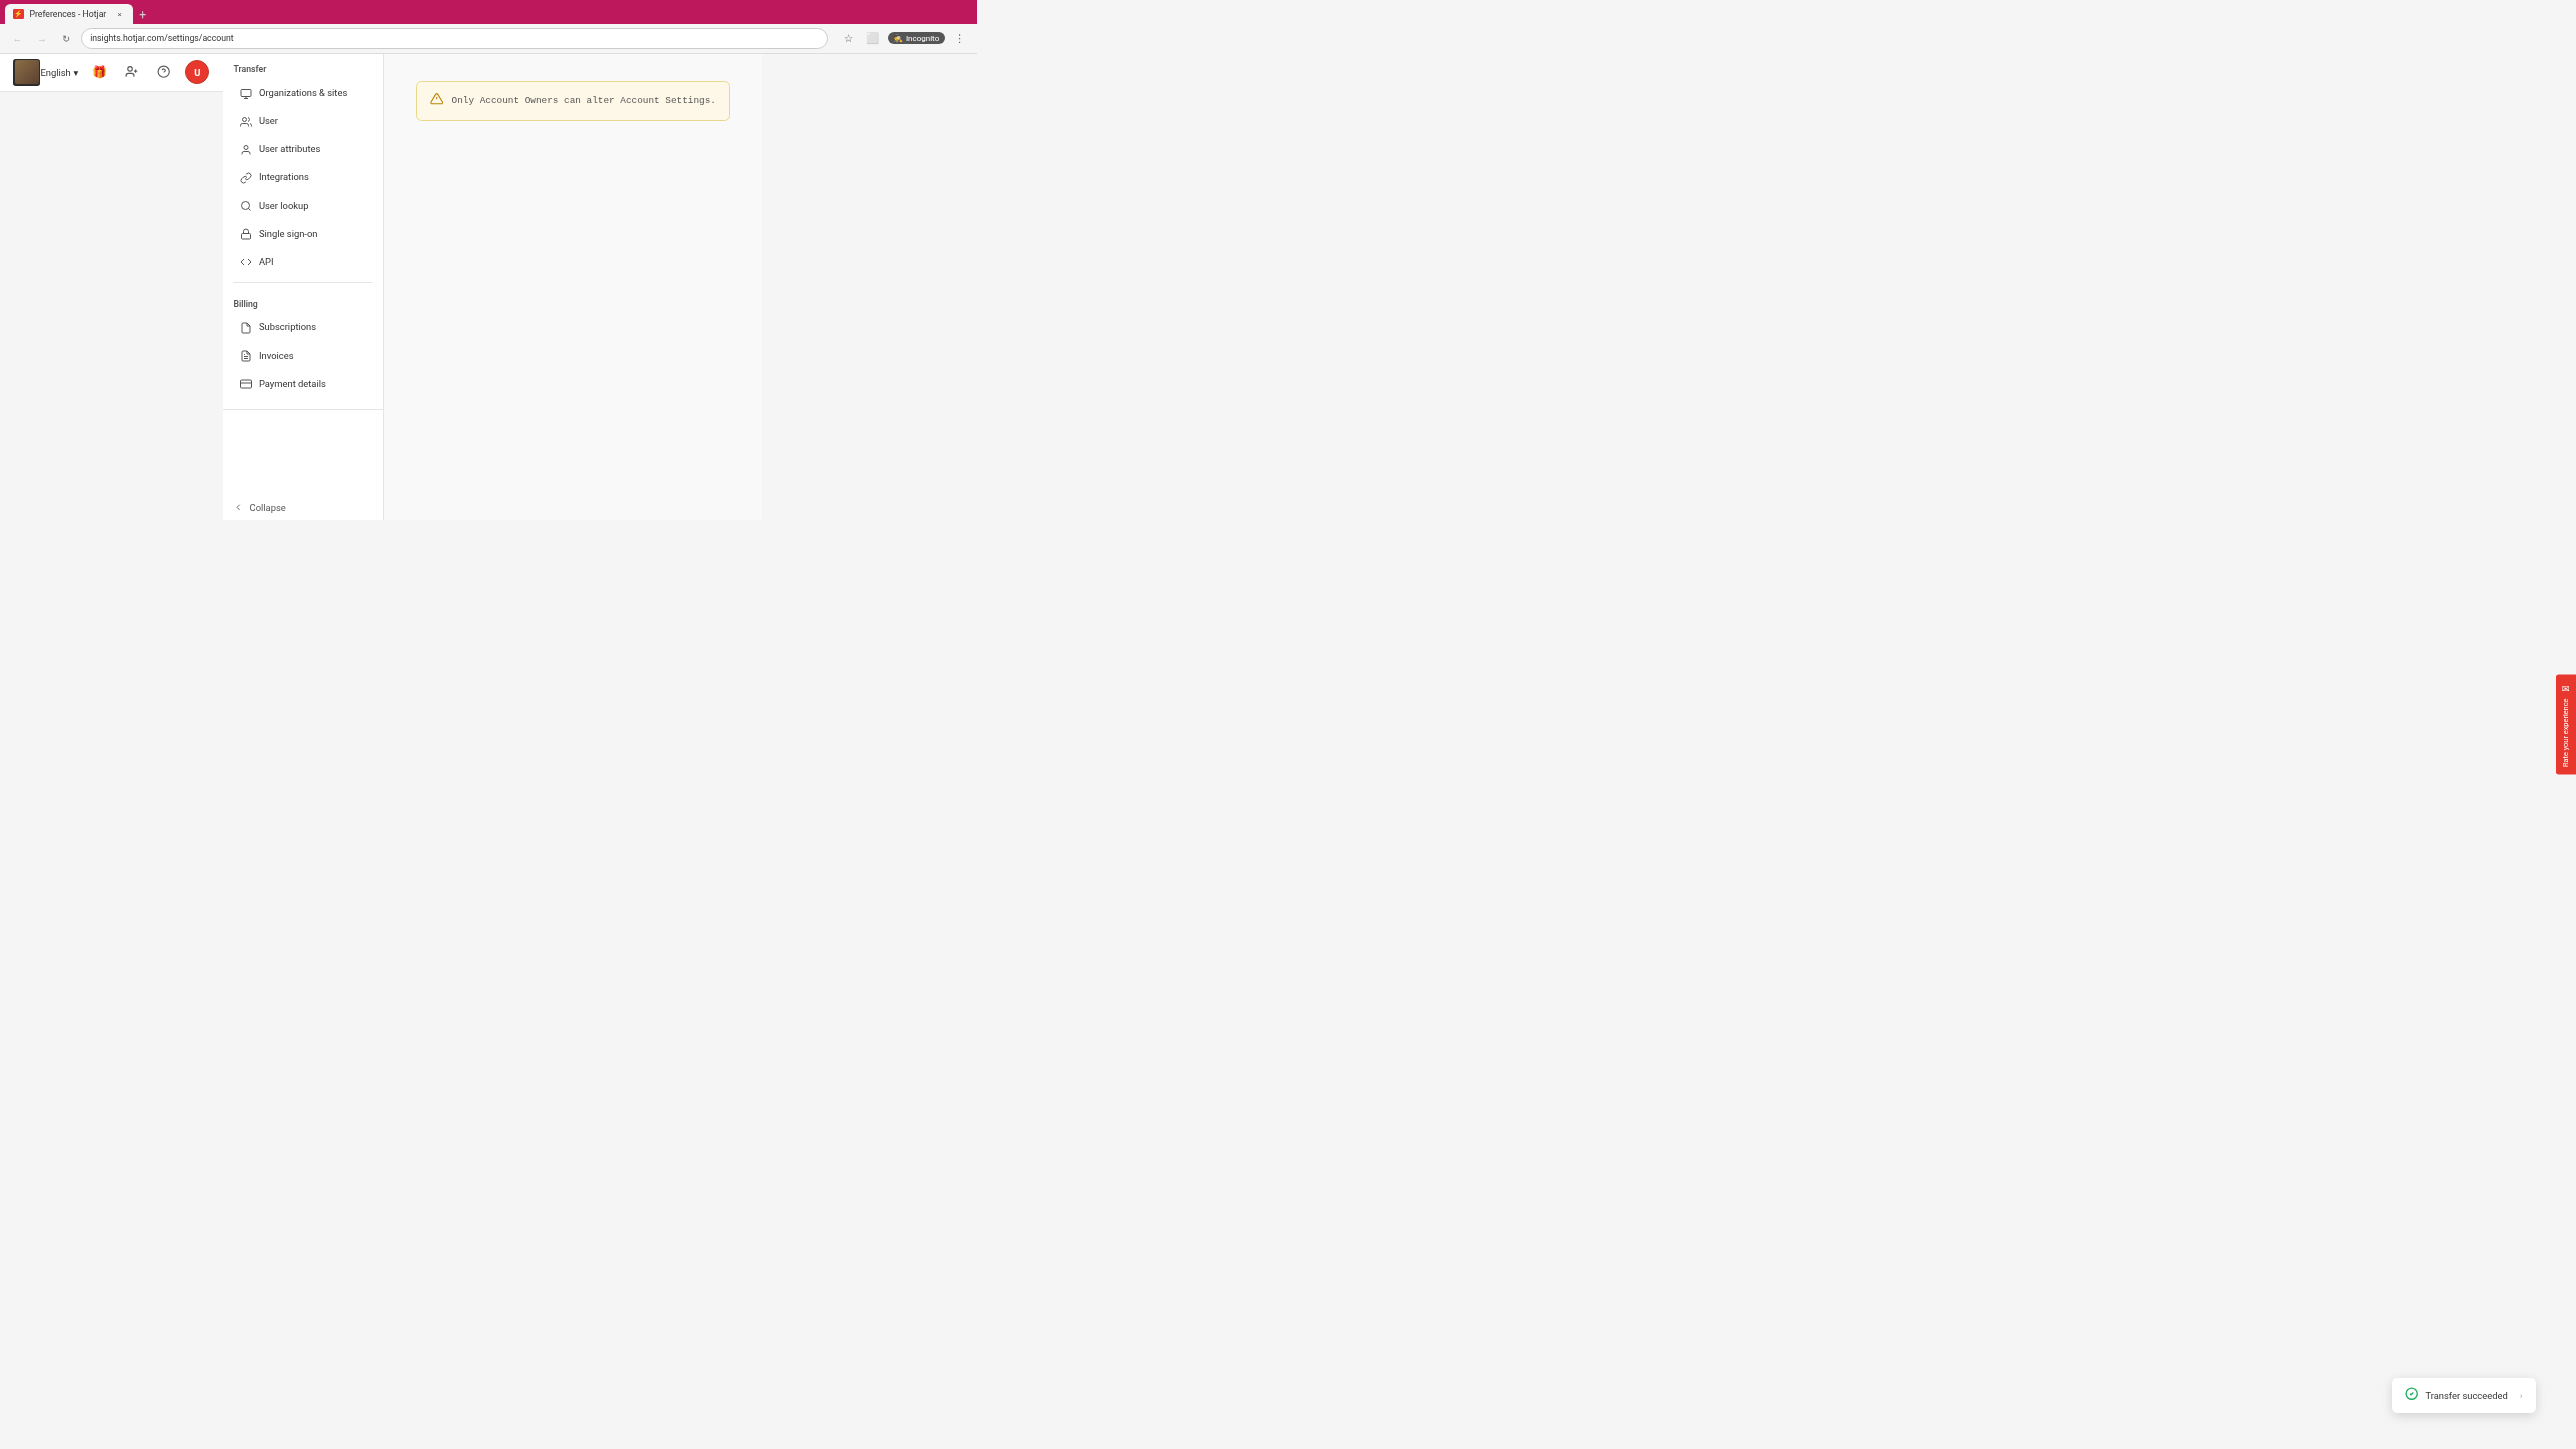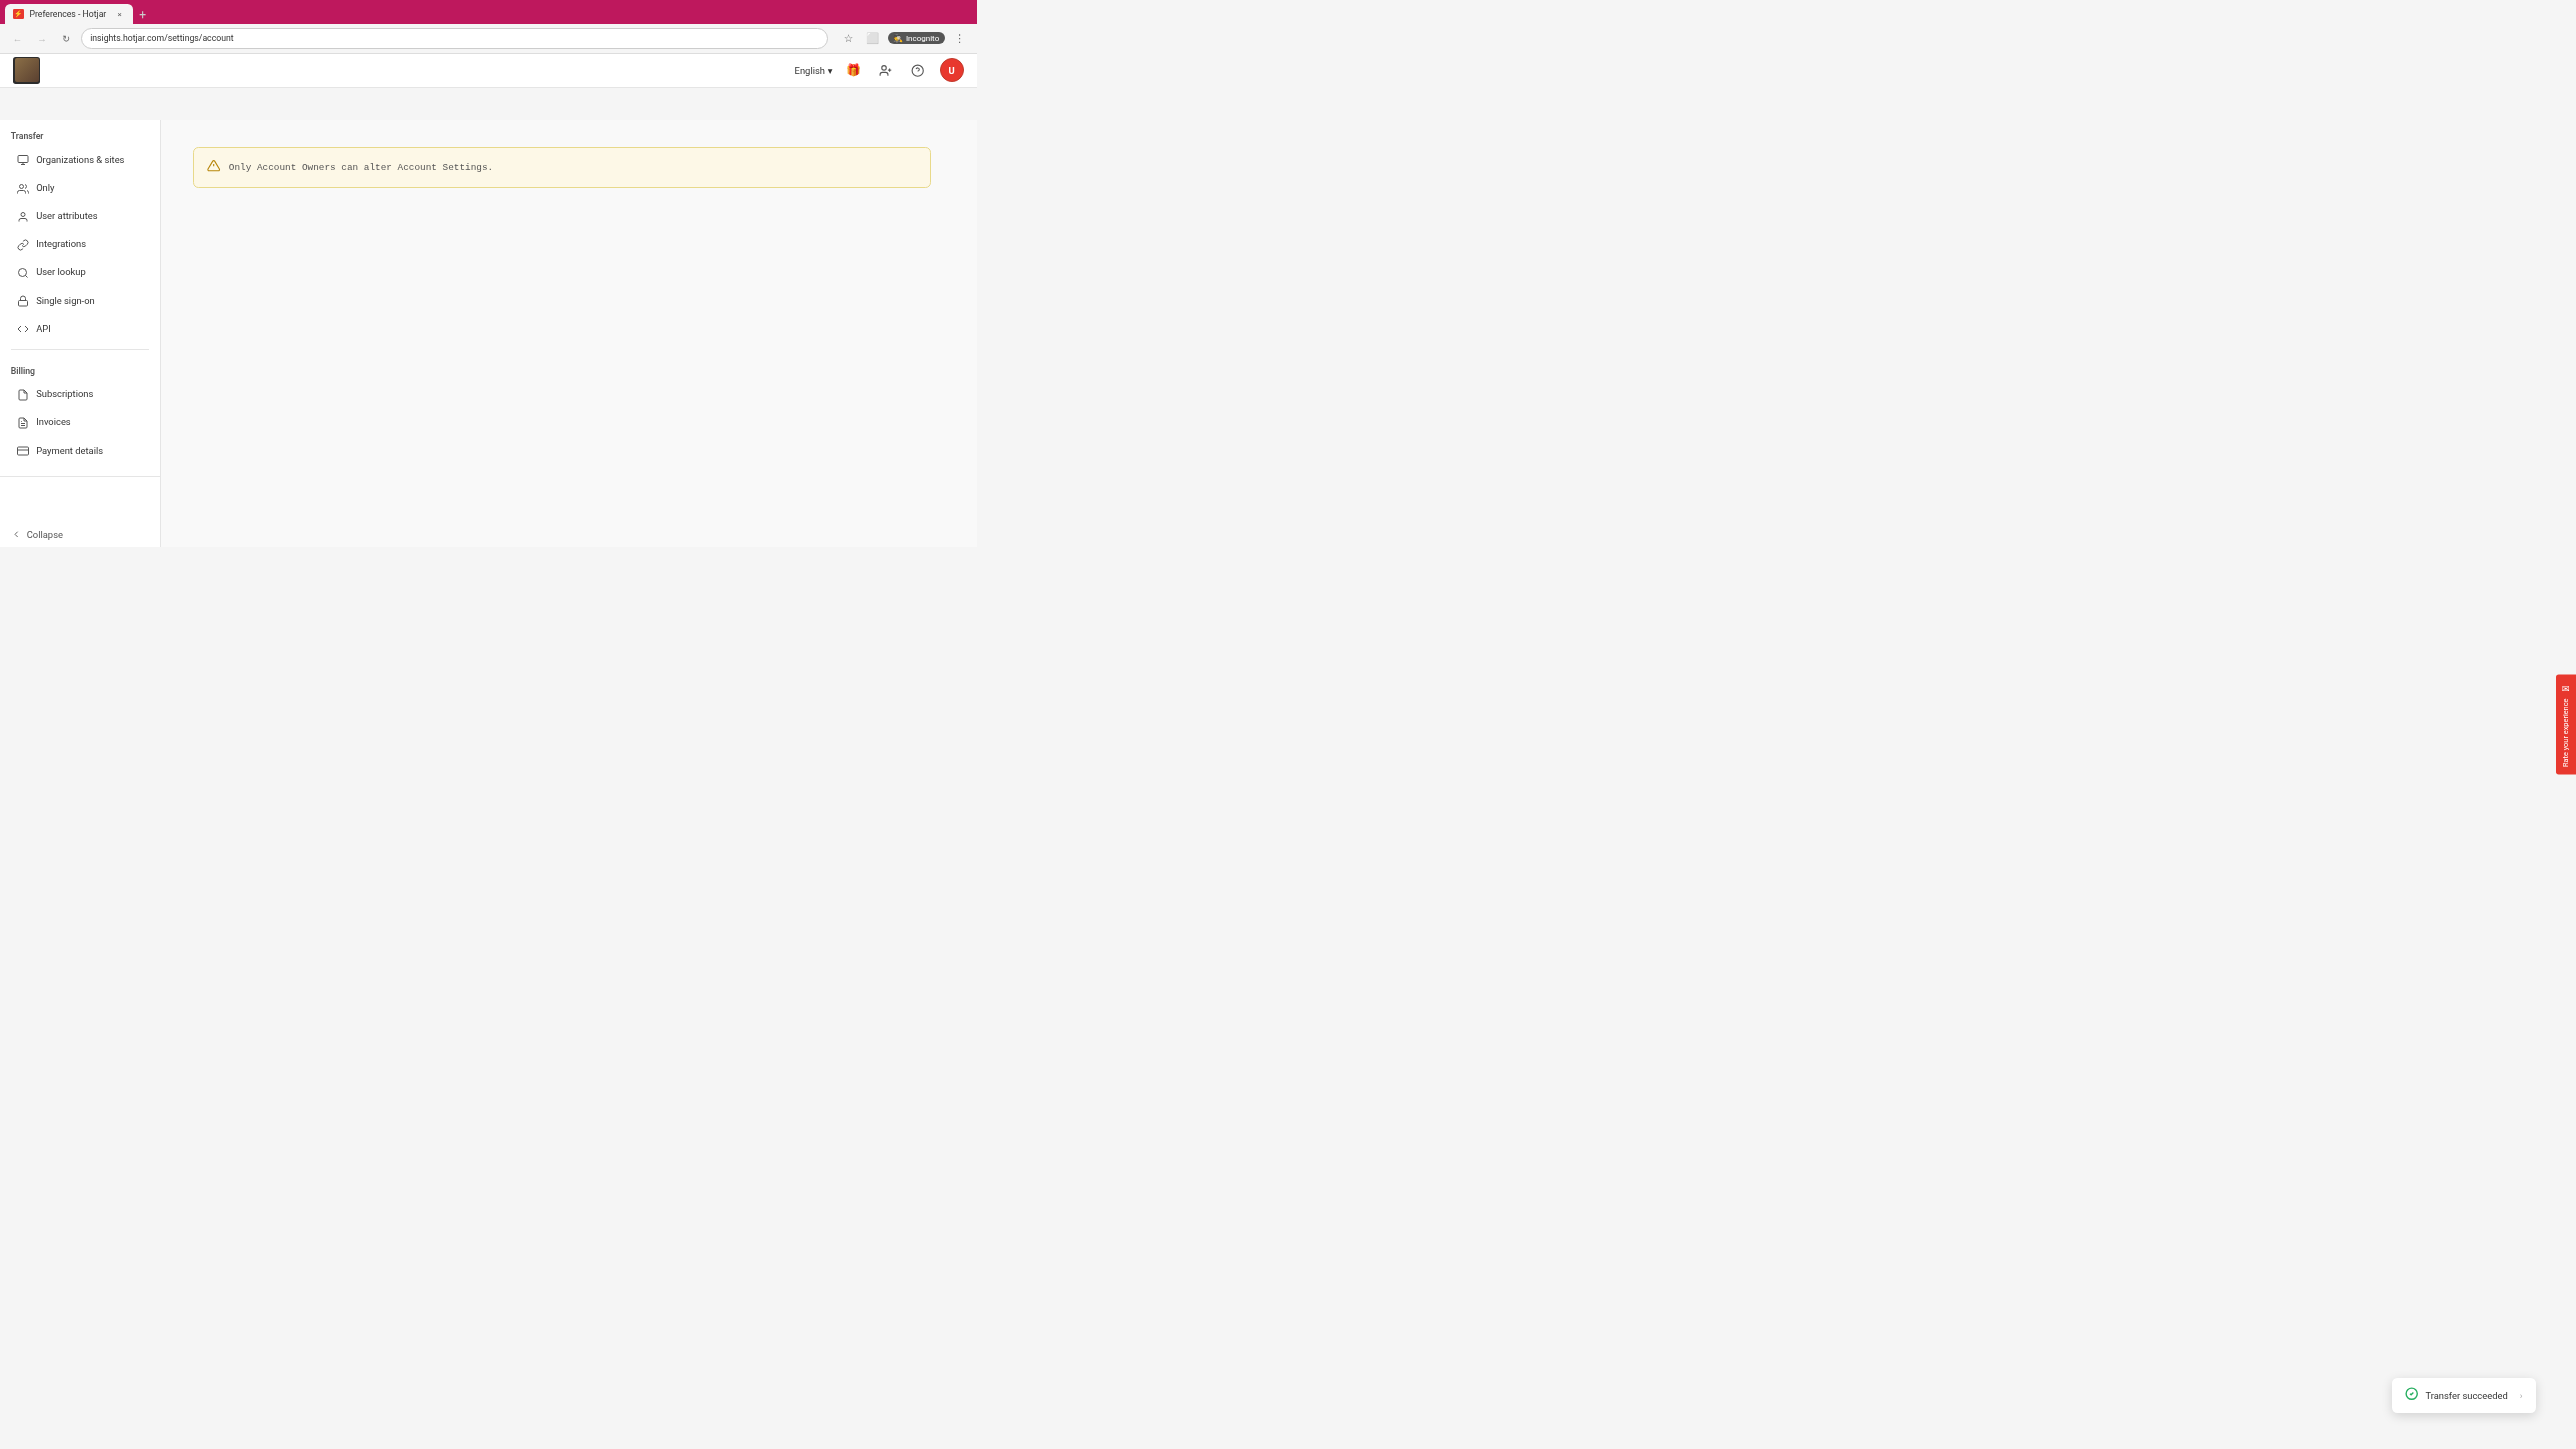--- a/index.html
+++ b/index.html
@@ -79,21 +79,21 @@
     <div class="nav-icon">☆</div>
     <div class="nav-icon">⬜</div>
     <div class="incognito-badge">
       <span>🕵</span>
       <span>Incognito</span>
     </div>
     <div class="nav-icon">⋮</div>
   </div>
 </div>
 
-<div style="display:flex; flex-direction:column; height: calc(547px - 54px); gap: 32px;">
+<div style="display:flex; flex-direction:row; height: calc(547px - 54px);">
 
   <div class="app-topbar">
     <div class="topbar-logo">
       <div class="topbar-logo-placeholder"></div>
     </div>
     <div class="topbar-right">
       <div class="lang-selector">
         <span>English</span>
         <span>▾</span>
       </div>
@@ -134,21 +134,21 @@
 
       <div class="sidebar-item">
         <div class="sidebar-item-icon">
           <svg width="12" height="12" viewBox="0 0 24 24" fill="none" stroke="#555" stroke-width="2">
             <path d="M17 21v-2a4 4 0 0 0-4-4H5a4 4 0 0 0-4 4v2"></path>
             <circle cx="9" cy="7" r="4"></circle>
             <path d="M23 21v-2a4 4 0 0 0-3-3.87"></path>
             <path d="M16 3.13a4 4 0 0 1 0 7.75"></path>
           </svg>
         </div>
-        <span>Only</span>
+        <span>User</span>
       </div>
 
       <div class="sidebar-item">
         <div class="sidebar-item-icon">
           <svg width="12" height="12" viewBox="0 0 24 24" fill="none" stroke="#555" stroke-width="2">
             <path d="M20 21v-2a4 4 0 0 0-4-4H8a4 4 0 0 0-4 4v2"></path>
             <circle cx="12" cy="7" r="4"></circle>
           </svg>
         </div>
         <span>User attributes</span>

